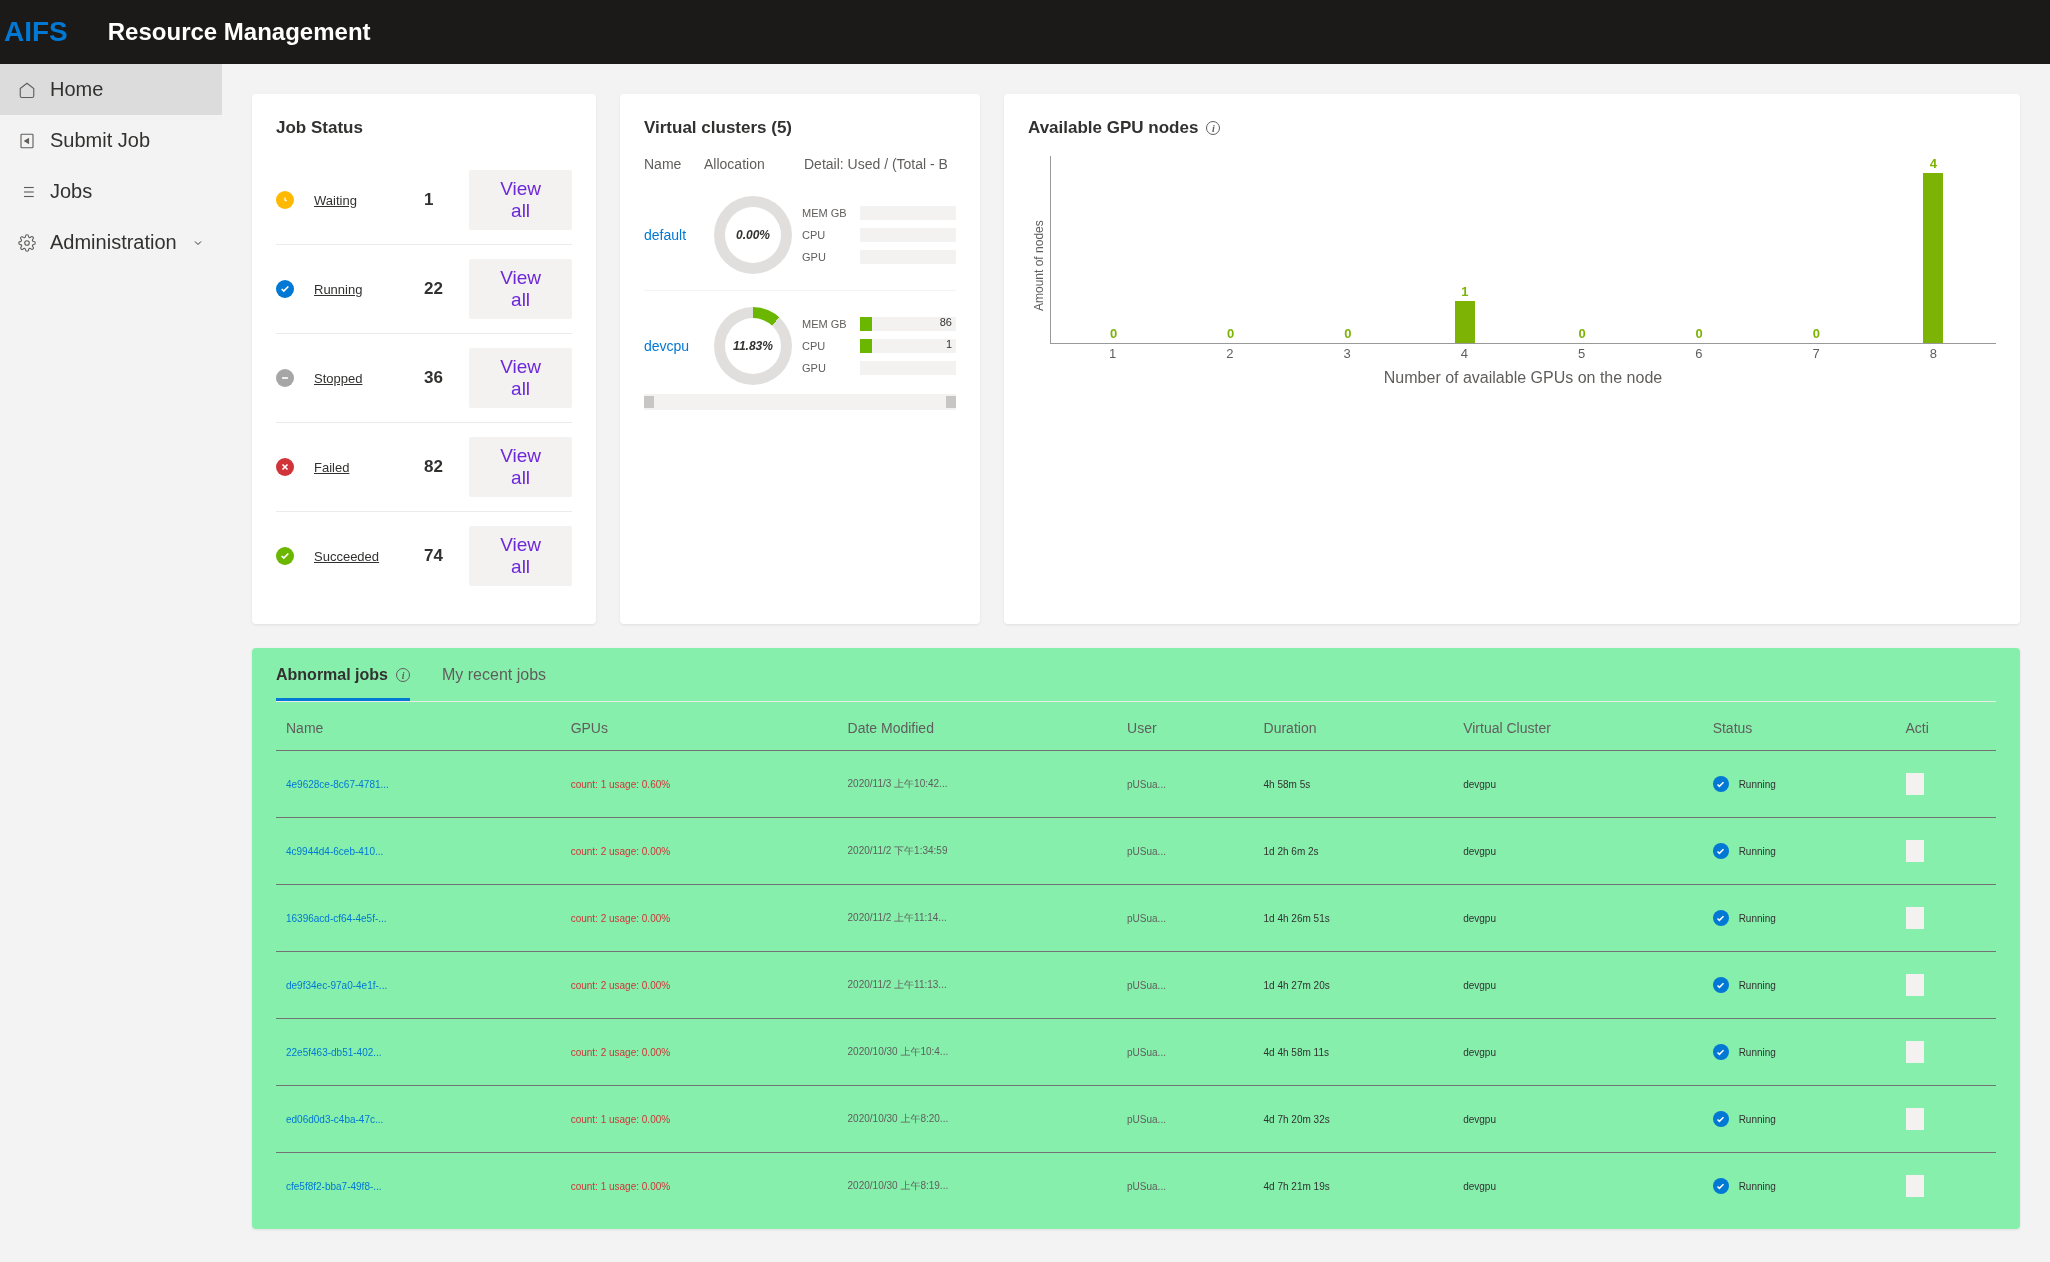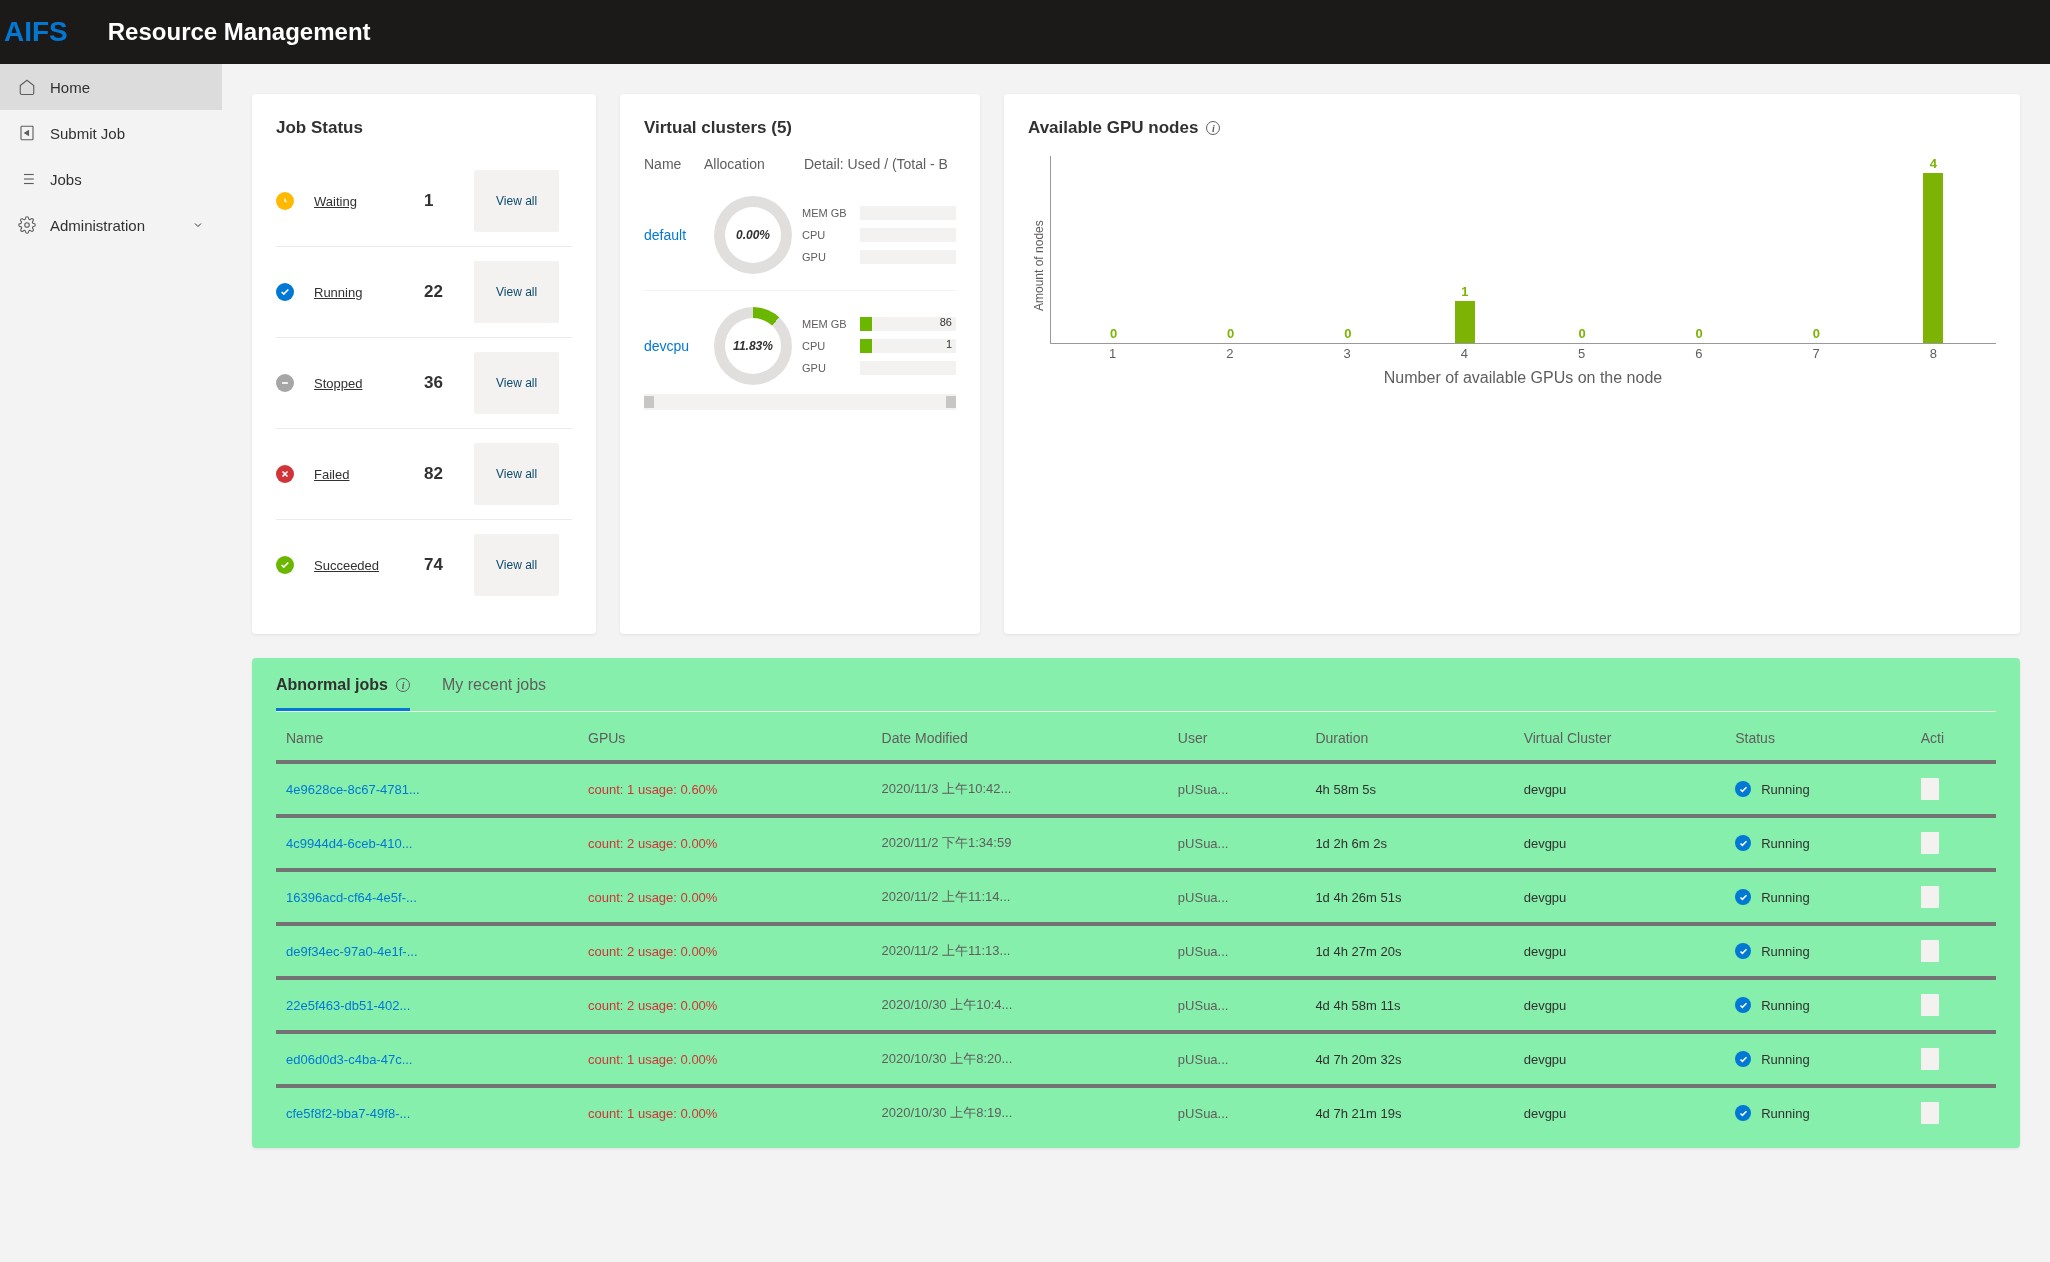--- a/index.html
+++ b/index.html
@@ -6,42 +6,42 @@
     body { background: #f3f3f3; color: #323130; overflow-x: hidden; }
 
     .topbar { background: #1b1a19; color: #fff; height: 64px; display: flex; align-items: center; padding: 0 4px; position: relative; }
     .logo { color: #0078d4; font-weight: 900; font-size: 28px; margin-right: 40px; letter-spacing: 0px; }
     .topbar-title { font-size: 24px; font-weight: 600; }
     .welcome { position: absolute; right: 0; top: 0; background: #0078d4; height: 48px; display: flex; align-items: center; padding: 0 24px; gap: 20px; font-size: 15px; }
     .bell-icon { width: 18px; height: 18px; }
 
     .layout { display: flex; min-height: calc(100vh - 64px); }
     .sidebar { width: 222px; background: #f3f3f3; border-right: 0; }
-    .sidebar-item { display: flex; align-items: center; gap: 14px; padding: 14px 18px; cursor: pointer; font-size: 15px; color: #323130; }
+    .sidebar-item { display: flex; align-items: center; gap: 14px; padding: 14px 18px; cursor: pointer; font-size: 20px; color: #323130; }
     .sidebar-item.active { background: #dcdcdc; }
     .sidebar-item .icon { width: 18px; height: 18px; display: flex; align-items: center; justify-content: center; color: #605e5c; }
     .sidebar-item .chevron { margin-left: auto; }
 
     .main { flex: 1; padding: 30px; display: flex; flex-direction: column; gap: 24px; }
     .cards-row { display: flex; gap: 24px; }
     .card { background: #fff; border-radius: 4px; box-shadow: 0 1px 3px rgba(0,0,0,0.08); padding: 24px; }
     .card-title { font-size: 17px; font-weight: 600; margin-bottom: 18px; display: flex; align-items: center; gap: 8px; }
 
     .job-status-card { width: 344px; }
     .job-status-row { display: flex; align-items: center; padding: 14px 0; border-bottom: 1px solid #edebe9; }
     .job-status-row:last-child { border-bottom: none; }
     .status-icon { width: 18px; height: 18px; border-radius: 50%; margin-right: 20px; display: flex; align-items: center; justify-content: center; flex-shrink: 0; }
     .status-waiting { background: #ffb900; }
     .status-running { background: #0078d4; }
     .status-stopped { background: #a6a6a6; }
     .status-failed { background: #d13438; }
     .status-succeeded { background: #6bb700; }
     .status-label { flex: 0 0 110px; font-size: 13px; text-decoration: underline; }
     .status-count { width: 50px; font-weight: 700; font-size: 17px; }
-    .view-all-btn { background: #f3f2f1; border: none; padding: 24px 22px; font-size: 12px; cursor: pointer; border-radius: 2px; color: #0c4a6e; }
+    .view-all-btn { background: #f3f2f1; border: none; padding: 8px 22px; font-size: 19px; cursor: pointer; border-radius: 2px; color: #6d28d9; }
 
     .vc-card { width: 360px; }
     .vc-header { display: flex; font-size: 14px; color: #605e5c; border-bottom: 0; padding-bottom: 8px; }
     .vc-h-name { width: 60px; }
     .vc-h-alloc { width: 100px; }
     .vc-h-detail { flex: 1; }
     .vc-body { height: 210px; overflow-y: auto; overflow-x: auto; }
     .vc-row { display: flex; align-items: center; padding: 16px 0; gap: 10px; border-bottom: 1px solid #f3f3f3; }
     .vc-name { width: 60px; color: #0078d4; font-size: 14px; }
     .donut { width: 78px; height: 78px; border-radius: 50%; display: flex; align-items: center; justify-content: center; position: relative; flex-shrink: 0; font-style: italic; }
@@ -68,21 +68,21 @@
     .gpu-xlabels span { width: 28px; text-align: center; }
     .gpu-xlabel { text-align: center; font-size: 16px; color: #605e5c; margin-top: 6px; }
 
     .jobs-panel { background: #86efac; border-radius: 4px; box-shadow: 0 1px 3px rgba(0,0,0,0.08); padding: 0 24px 10px 24px; }
     .tabs { display: flex; gap: 32px; border-bottom: 1px solid #edebe9; }
     .tab { padding: 18px 0 14px 0; font-size: 16px; cursor: pointer; color: #605e5c; display: flex; align-items: center; gap: 8px; border-bottom: 3px solid transparent; }
     .tab.active { color: #323130; font-weight: 600; border-bottom-color: #0078d4; }
 
     .job-table { width: 100%; border-collapse: collapse; }
     .job-table th { text-align: left; font-weight: 400; font-size: 14px; color: #605e5c; padding: 18px 10px 14px 10px; }
-    .job-table td { padding: 14px 10px; font-size: 13px; border-top: 4px solid #737373; white-space: nowrap; overflow: hidden; text-overflow: ellipsis; }
+    .job-table td { padding: 22px 10px; font-size: 10px; border-top: 1px solid #737373; white-space: nowrap; overflow: hidden; text-overflow: ellipsis; }
     .job-table td.name-col { color: #0078d4; max-width: 170px; }
     .job-table td.gpu-col { color: #d13438; max-width: 170px; }
     .job-table td.date-col, .job-table td.user-col { color: #605e5c; }
     .job-table td.user-col { max-width: 70px; }
     .job-table td.date-col { max-width: 170px; }
     .status-pill { display: flex; align-items: center; gap: 10px; }
     .status-pill-icon { width: 16px; height: 16px; border-radius: 50%; background: #0078d4; display: flex; align-items: center; justify-content: center; }
     .action-placeholder { width: 18px; height: 22px; background: #f3f2f1; }
 
     .info-icon { width: 14px; height: 14px; border-radius: 50%; border: 1px solid #605e5c; display: inline-flex; align-items: center; justify-content: center; font-size: 10px; color: #605e5c; font-style: italic; font-family: serif; }

